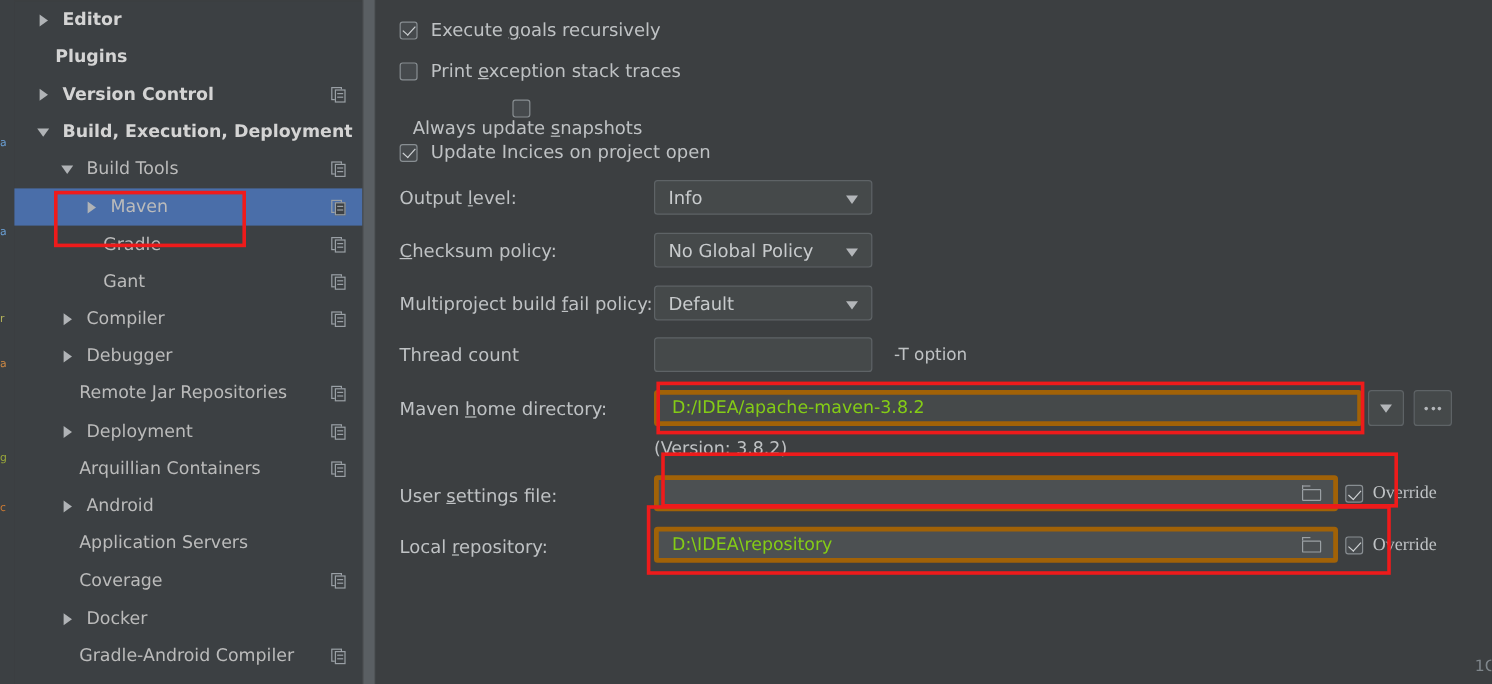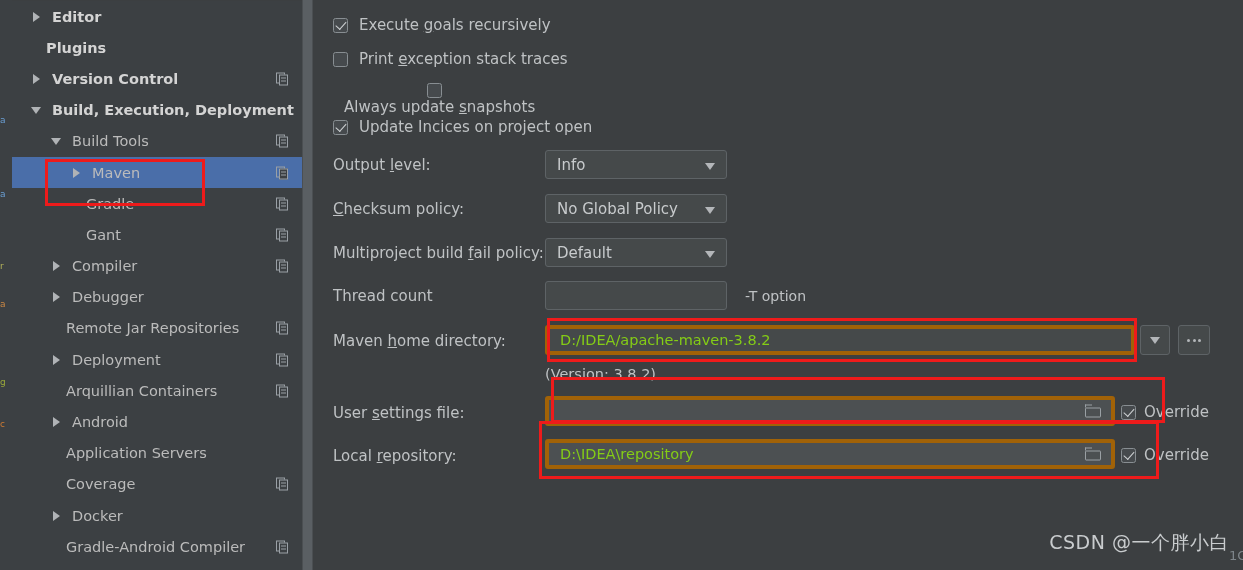--- a/index.html
+++ b/index.html
@@ -132,21 +132,21 @@
   .iconbtn .carat2 {
     width: 0; height: 0; border-top: 7px solid #b3b6b9;
     border-left: 5.5px solid transparent; border-right: 5.5px solid transparent;
   }
   .dots { display: flex; gap: 2.5px; }
   .dots u { width: 3px; height: 3px; border-radius: 50%; background: #b3b6b9; display: block; }
 
   .hint { position: absolute; color: #bfc2c4; font-size: 14px; white-space: nowrap; }
   .version-note { position: absolute; color: #bfc2c4; font-size: 14.5px; white-space: nowrap; }
 
-  .ovr { position: absolute; display: flex; align-items: center; }
+  .ovr { position: absolute; display: flex; align-items: center; font-family: Liberation Serif, serif; }
   .ovr .otext { margin-left: 8px; color: #bfc2c4; font-size: 15px; white-space: nowrap; }
 
   
   .redbox { position: absolute; border: 3px solid #ee1b1b; background: transparent; pointer-events: none; }
 
   
   .wm {
     position: absolute; right: 14px; bottom: 14px;
     color: #c9ccce; font-size: 19px; white-space: nowrap; letter-spacing: .5px;
   }
@@ -423,16 +423,15 @@
       <span class="cbox on"></span>
       <span class="otext">Override</span>
     </div>
   </div>
 
   <div class="redbox" style="left:45px; top:159px; width:160px; height:47px;"></div>
   <div class="redbox" style="left:547px; top:318px; width:590px; height:44px;"></div>
   <div class="redbox" style="left:551px; top:377px; width:614px; height:46px;"></div>
   <div class="redbox" style="left:539px; top:421px; width:620px; height:58px;"></div>
 
-  <div class="wm">CSDN @一个胖小白</div>
   <div class="wm-frag">1C</div>
 
 </div>
 
 </body></html>

